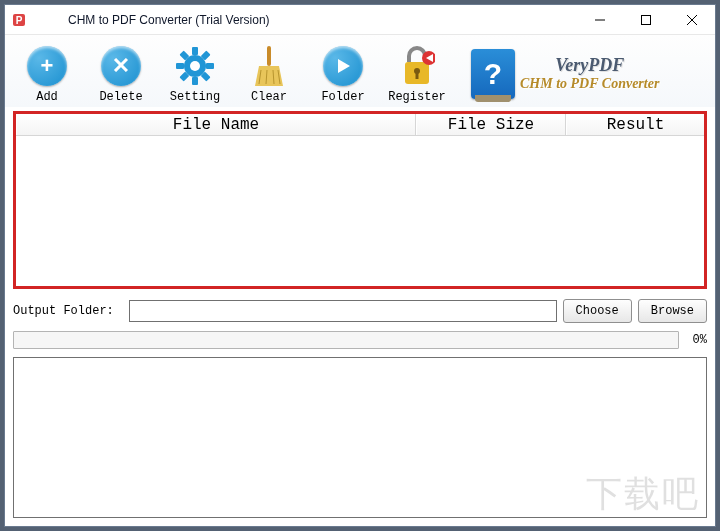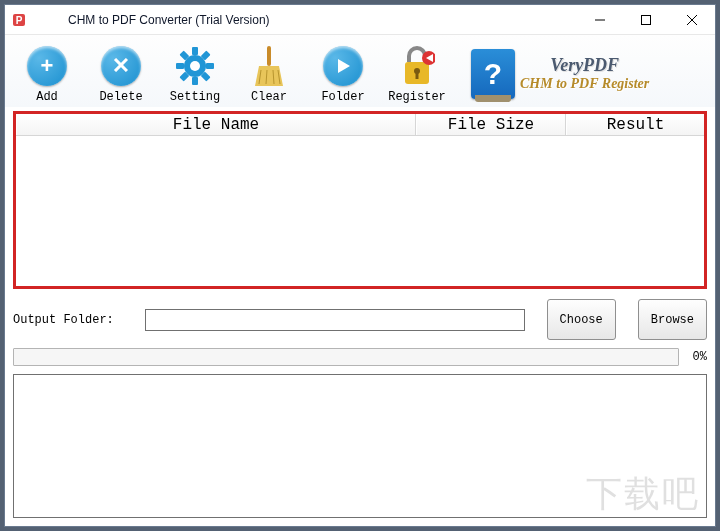--- a/index.html
+++ b/index.html
@@ -32,24 +32,24 @@
     .content { flex: 1; padding: 4px 8px 8px 8px; display: flex; flex-direction: column; }
     .table-box { border: 3px solid #d22424; height: 178px; background: #fff; display: flex; flex-direction: column; }
     .table-header { display: flex; height: 22px; border-bottom: 1px solid #d6d6d6; }
     .th { border-right: 1px solid #d6d6d6; border-left: 1px solid #fff; background: linear-gradient(#fff, #f4f4f4); display: flex; align-items: center; justify-content: center; font-family: "Courier New", monospace; font-size: 16px; color: #000; }
     .th:last-child { border-right: none; }
     .col-name { flex: 0 0 400px; }
     .col-size { flex: 0 0 150px; }
     .col-result { flex: 1; }
     .table-body { flex: 1; background: #fff; }
     
-    .output-row { display: flex; align-items: center; margin-top: 10px; gap: 22px; }
+    .output-row { display: flex; align-items: center; margin-top: 10px; gap: 6px; }
     .output-label { font-family: "Courier New", monospace; font-size: 12px; width: 110px; }
     .output-field { flex: 1; height: 22px; border: 1px solid #707070; background: #fff; padding: 0 3px; font-size: 12px; }
-    .small-btn { height: 41px; padding: 0 12px; background: linear-gradient(#fefefe, #e7e7e7); border: 1px solid #8f8f8f; border-radius: 3px; font-family: "Courier New", monospace; font-size: 12px; cursor: pointer; }
+    .small-btn { height: 24px; padding: 0 12px; background: linear-gradient(#fefefe, #e7e7e7); border: 1px solid #8f8f8f; border-radius: 3px; font-family: "Courier New", monospace; font-size: 12px; cursor: pointer; }
     
     .progress-row { display: flex; align-items: center; margin-top: 8px; gap: 6px; }
     .progress-bar { flex: 1; height: 18px; border: 1px solid #b4b4b4; background: #f6f6f6; border-radius: 1px; }
     .progress-pct { font-family: "Courier New", monospace; font-size: 12px; width: 22px; text-align: right; }
     
     .bottom-box { flex: 1; margin-top: 8px; border: 1px solid #707070; background: #fff; }
 
     .watermark { position: fixed; right: 20px; bottom: 12px; pointer-events: none; opacity: 0.12; font-size: 36px; font-weight: normal; color: #000; font-family: sans-serif; letter-spacing: 2px; }
   </style>
 </head>
@@ -158,21 +158,21 @@
             </svg>
         </div>
         <span class="label">Register</span>
       </div>
       <div class="brand">
         <div class="brand-logo">
             <span class="brand-q">?</span>
           </div>
         <div class="brand-text">
           <div class="l1">VeryPDF</div>
-          <div class="l2">CHM to PDF Register</div>
+          <div class="l2">CHM to PDF Converter</div>
         </div>
       </div>
     </div>
 
     <div class="content">
       <div class="table-box">
         <div class="table-header">
           <div class="th col-name">File Name</div>
           <div class="th col-size">File Size</div>
           <div class="th col-result">Result</div>

